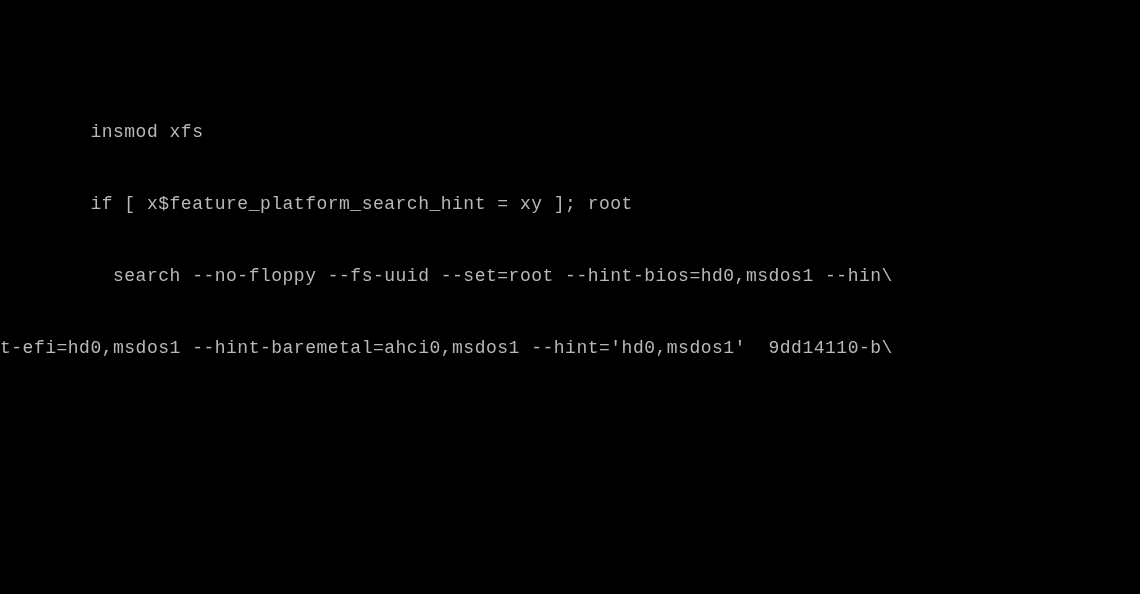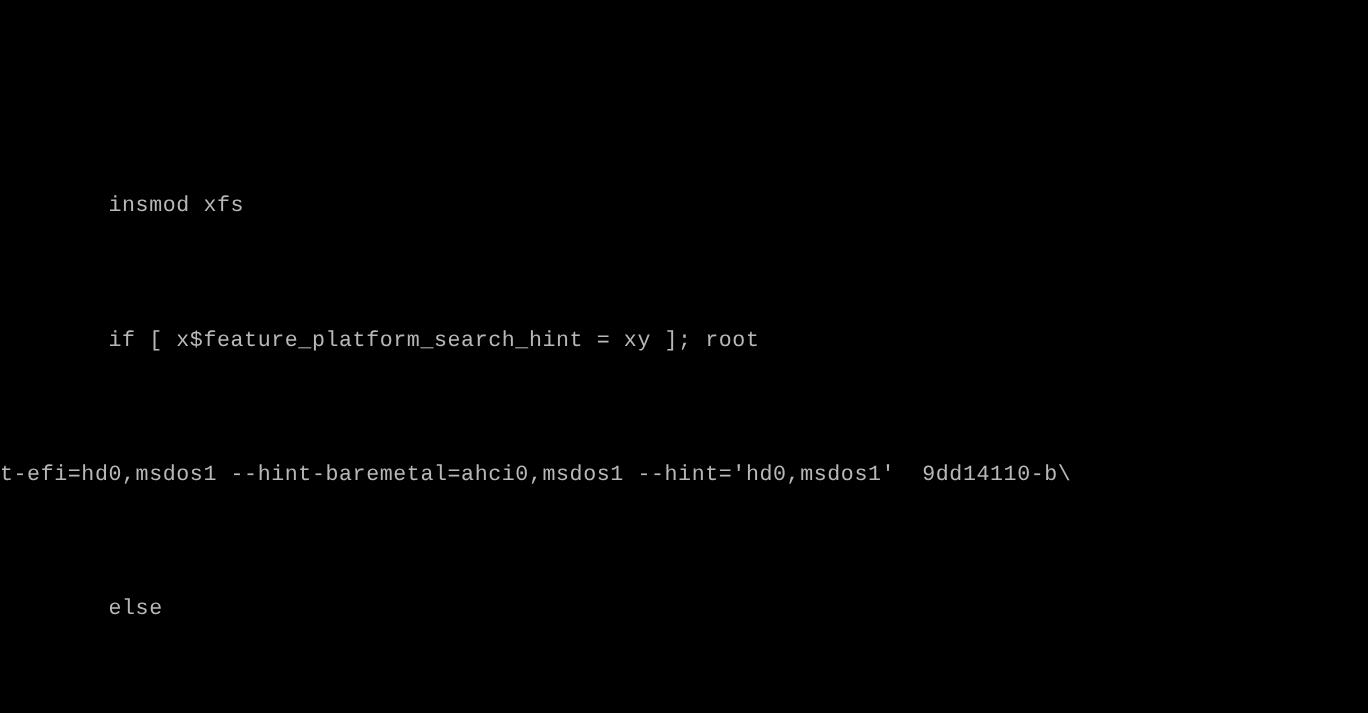--- a/index.html
+++ b/index.html
@@ -18,31 +18,30 @@
       line-height: 24px;
       letter-spacing: 0.5px;
     }
     .terminal {
       padding-top: 72px;
       white-space: pre;
     }
     .line {
       display: block;
       white-space: pre;
-      margin-top: 40px;
     }
   </style>
 </head>
 <body>
 
 <div class="terminal">
   <span class="line">        insmod xfs</span>
   <span class="line">        if [ x$feature_platform_search_hint = xy ]; root</span>
+  <span class="line">          search --no-floppy --fs-uuid --set=root --hint-bios=hd0,msdos1 --hin\</span>
   <span class="line">t-efi=hd0,msdos1 --hint-baremetal=ahci0,msdos1 --hint='hd0,msdos1'  9dd14110-b\</span>
-  <span class="line">        else</span>
   
   
   
   
   
   
   
   
 </div>
 

